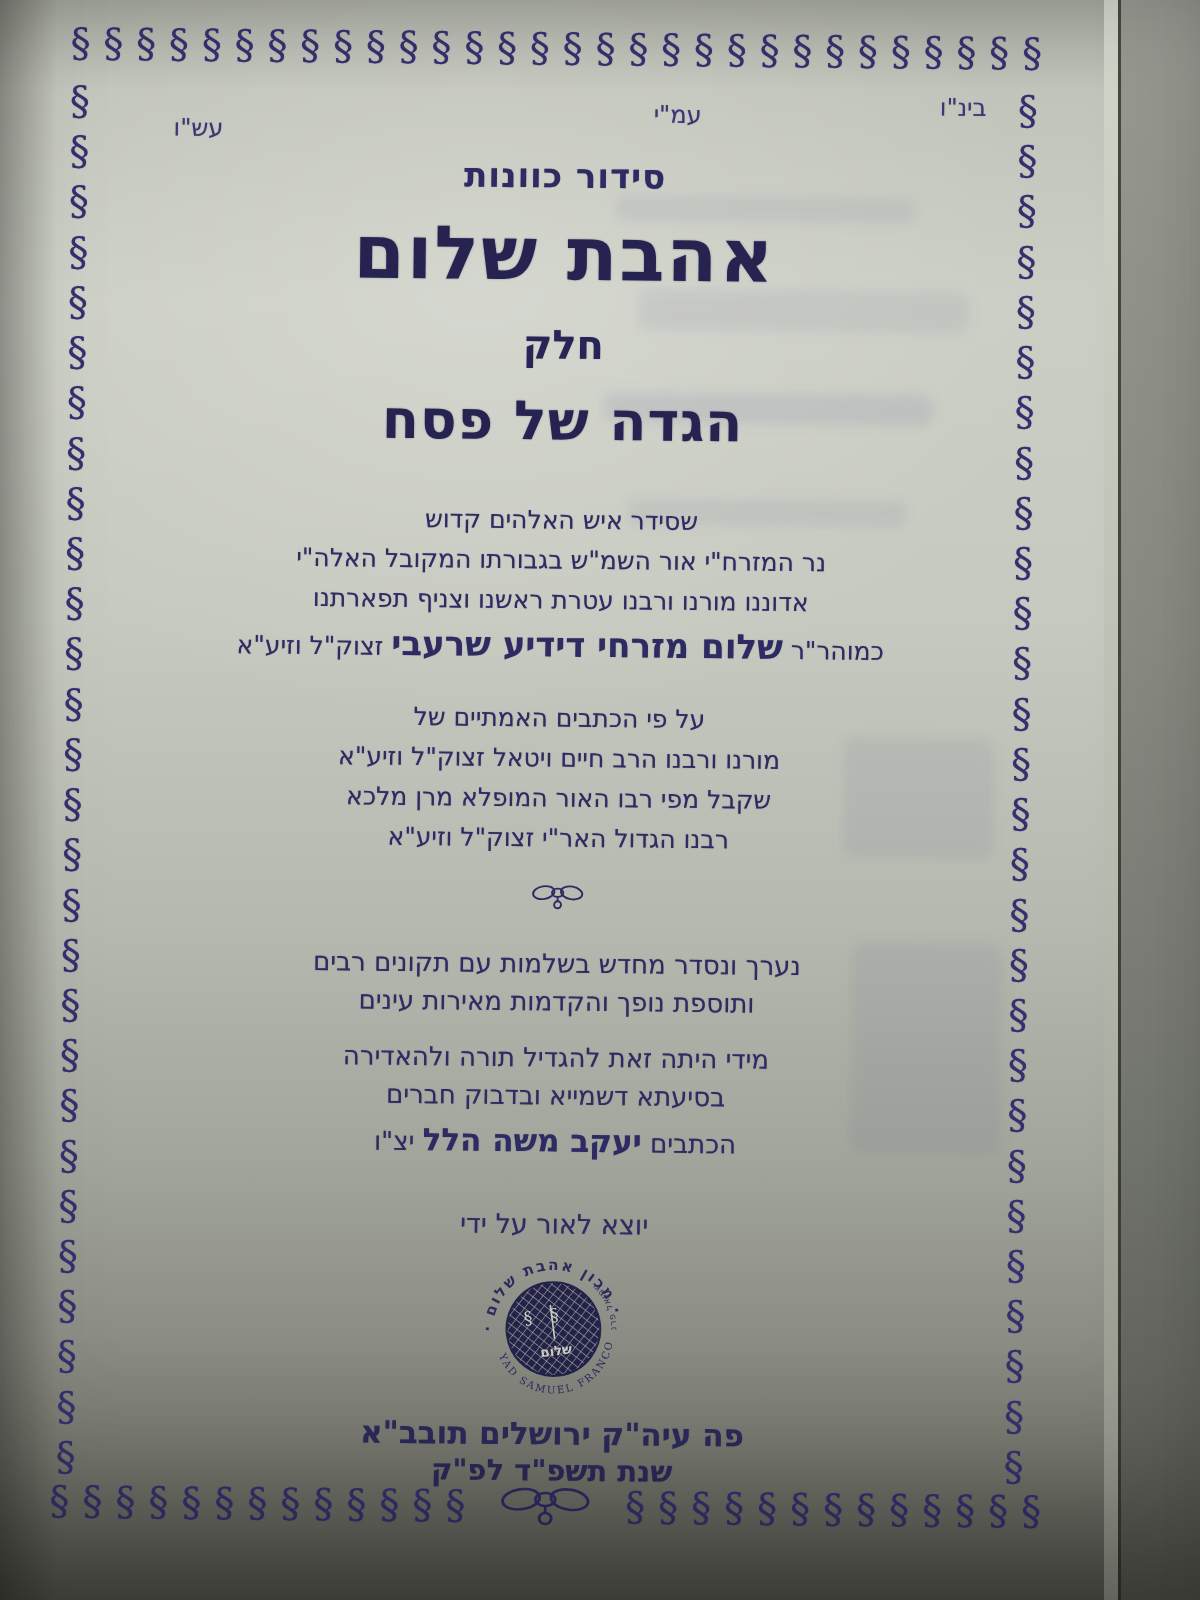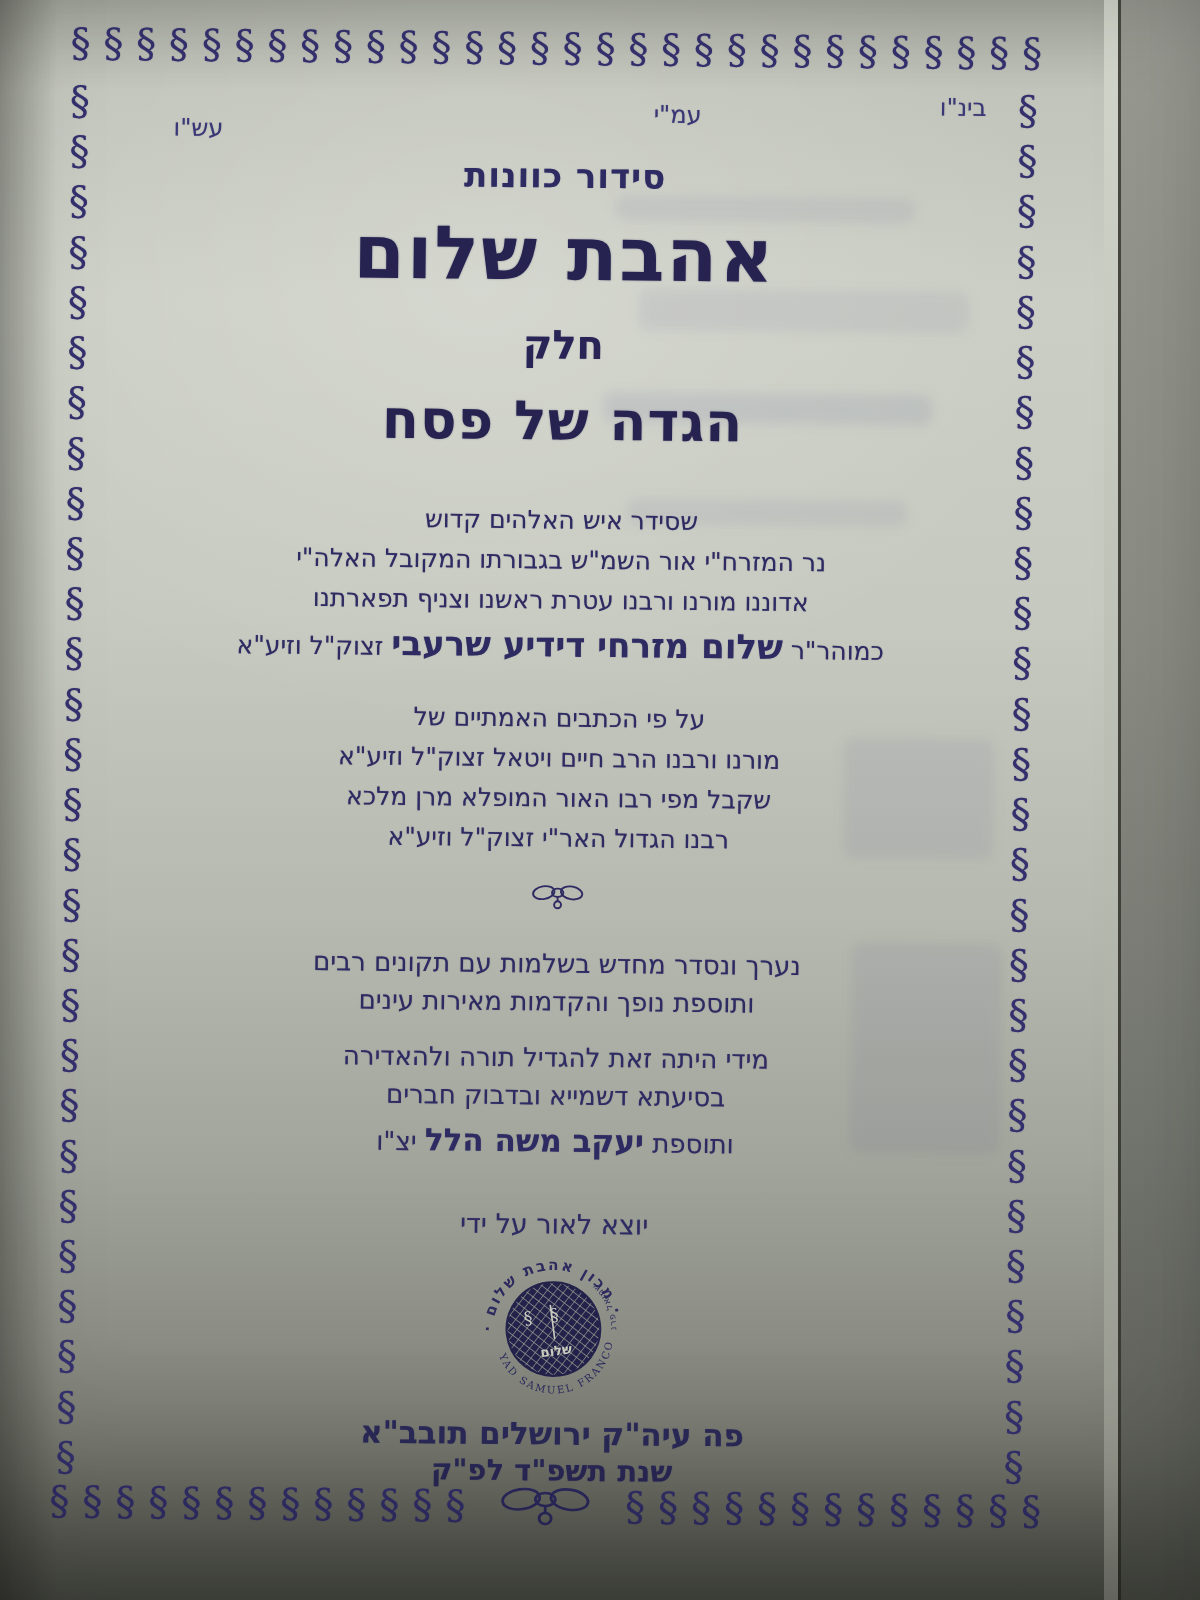--- a/index.html
+++ b/index.html
@@ -253,21 +253,21 @@
 
       <div class="blk3">
         <div class="ln">נערך ונסדר מחדש בשלמות עם תקונים רבים</div>
         <div class="ln">ותוספת נופך והקדמות מאירות עינים</div>
       </div>
 
       <div class="blk4">
         <div class="ln">מידי היתה זאת להגדיל תורה ולהאדירה</div>
         <div class="ln">בסיעתא דשמייא ובדבוק חברים</div>
         <div class="ln editor-line">
-          <span>ותוספת</span>
+          <span>הכתבים</span>
           <span class="editor-name">יעקב משה הלל</span>
           <span>יצ"ו</span>
         </div>
       </div>
 
       <div class="intro ln">יוצא לאור על ידי</div>
 
       <div class="seal-wrap">
         <svg width="178" height="168" viewBox="0 0 170 165">
           <defs>

